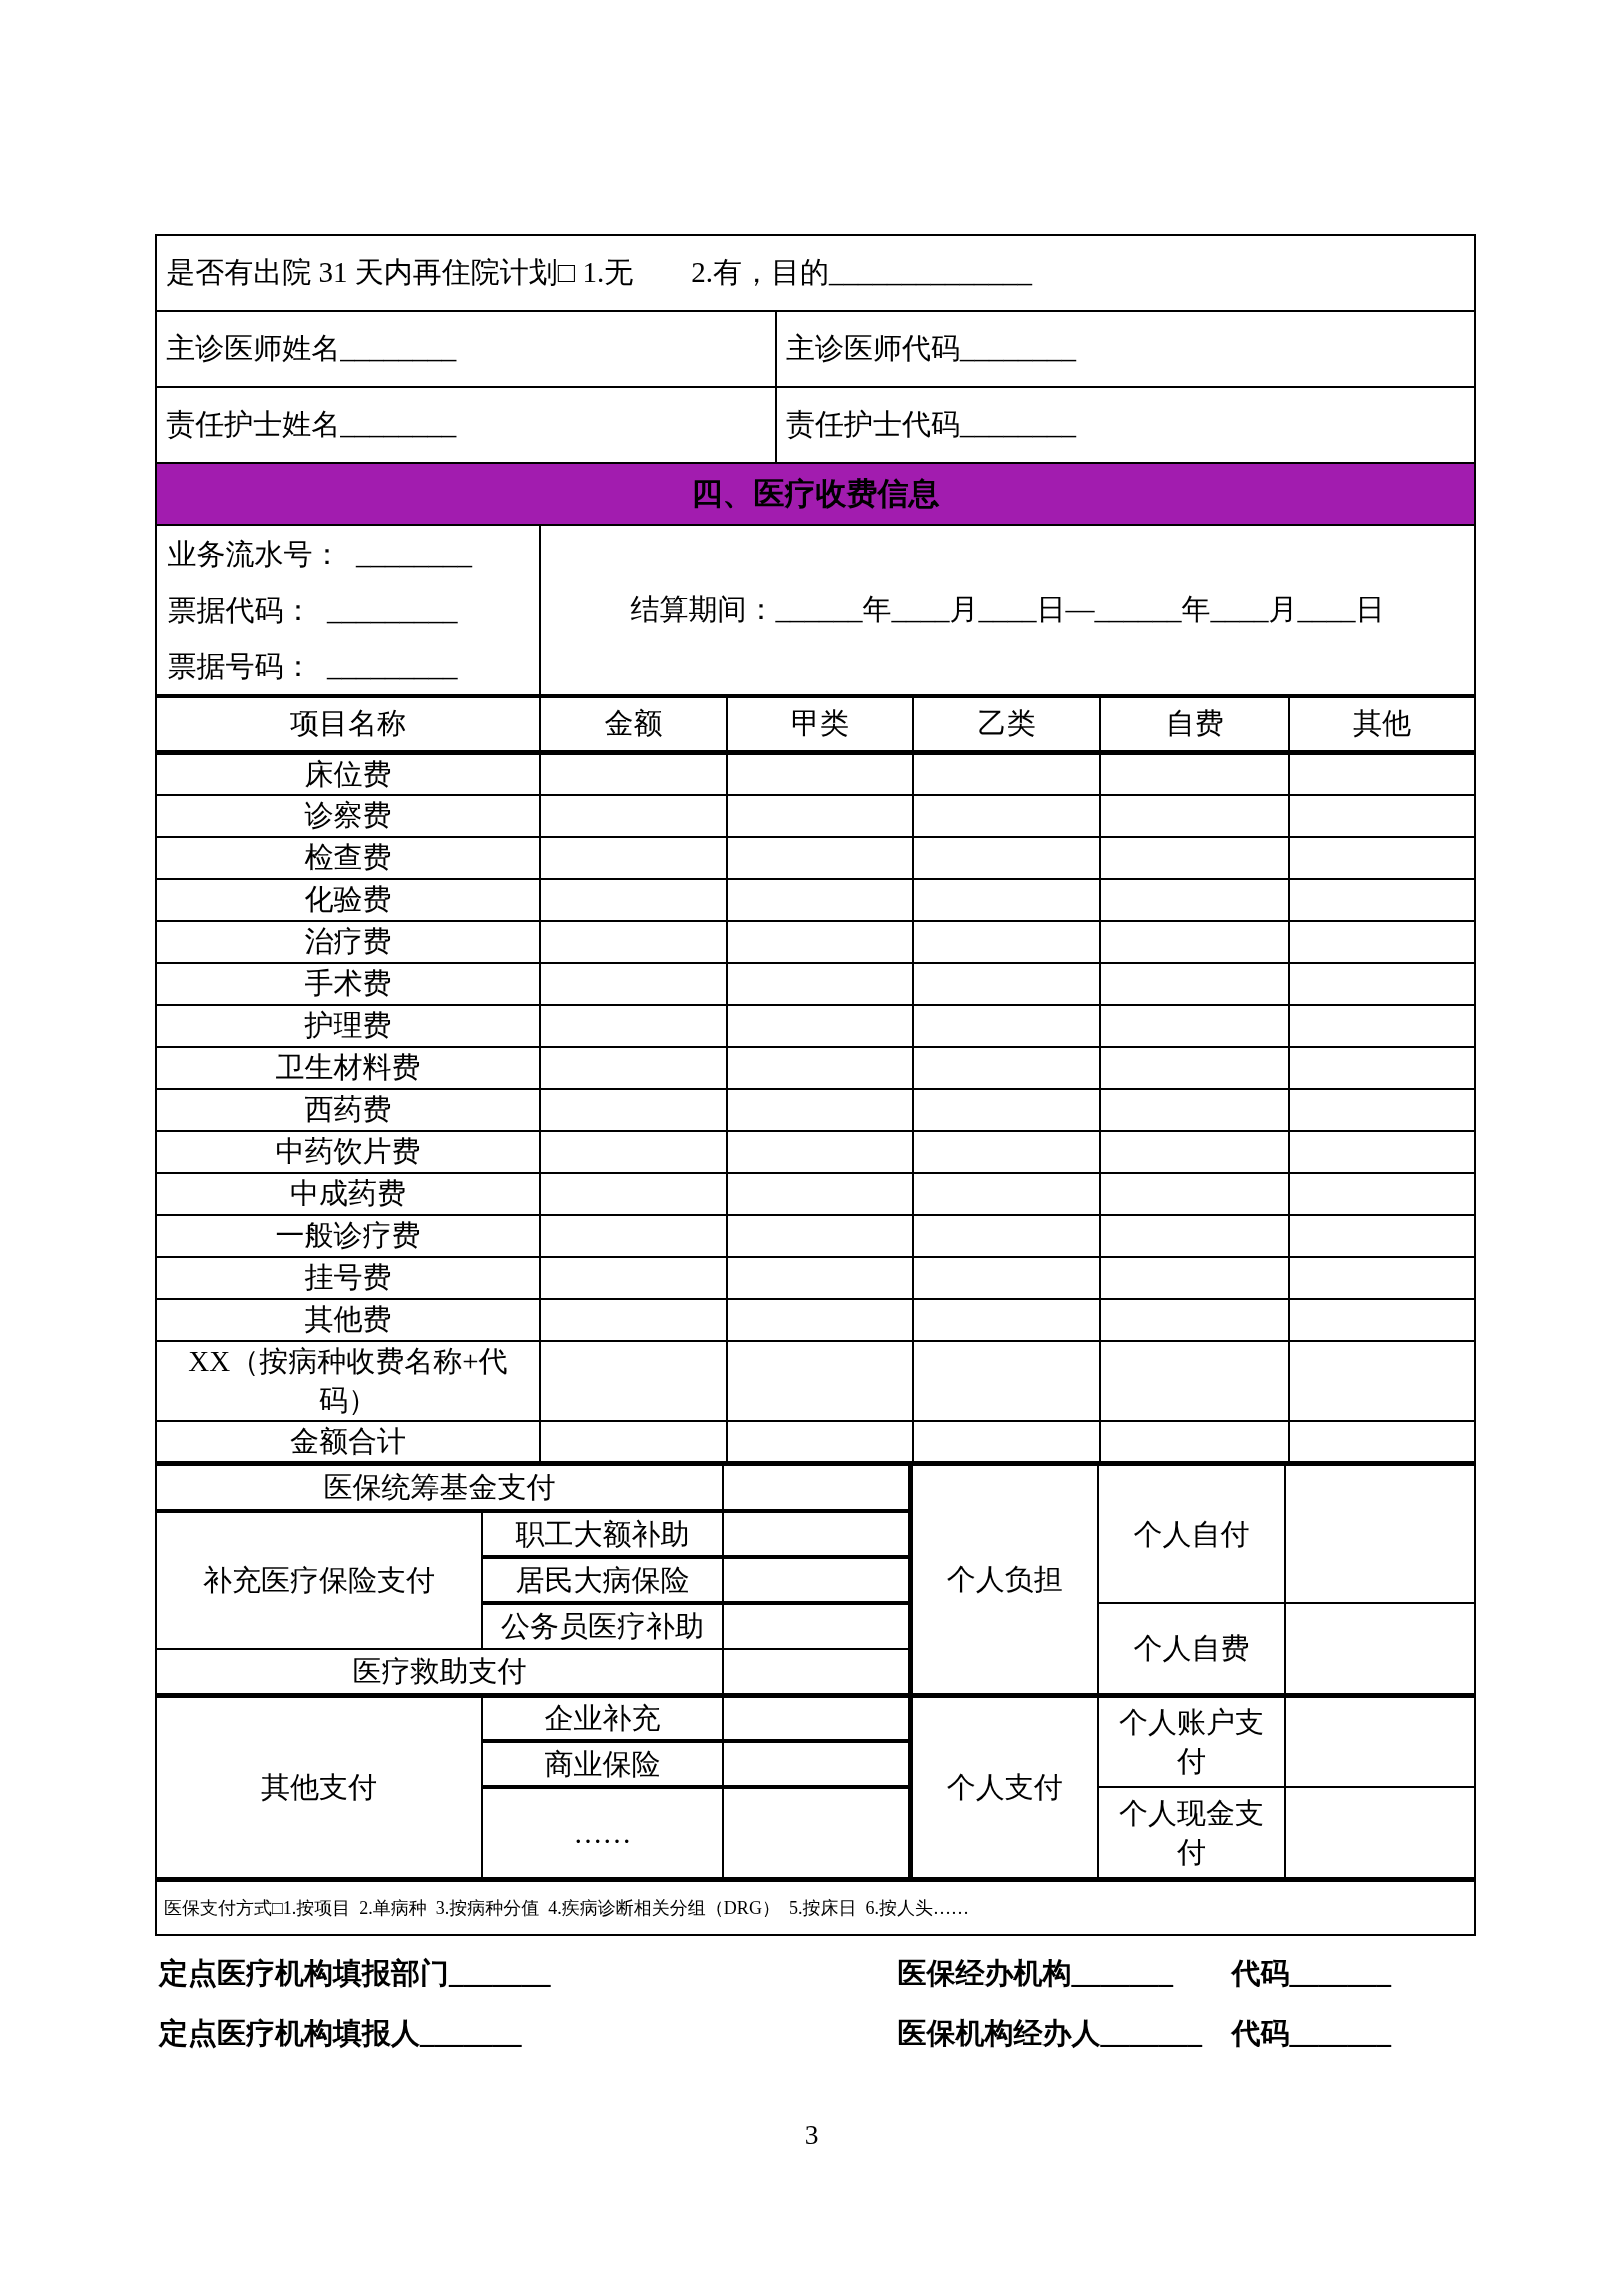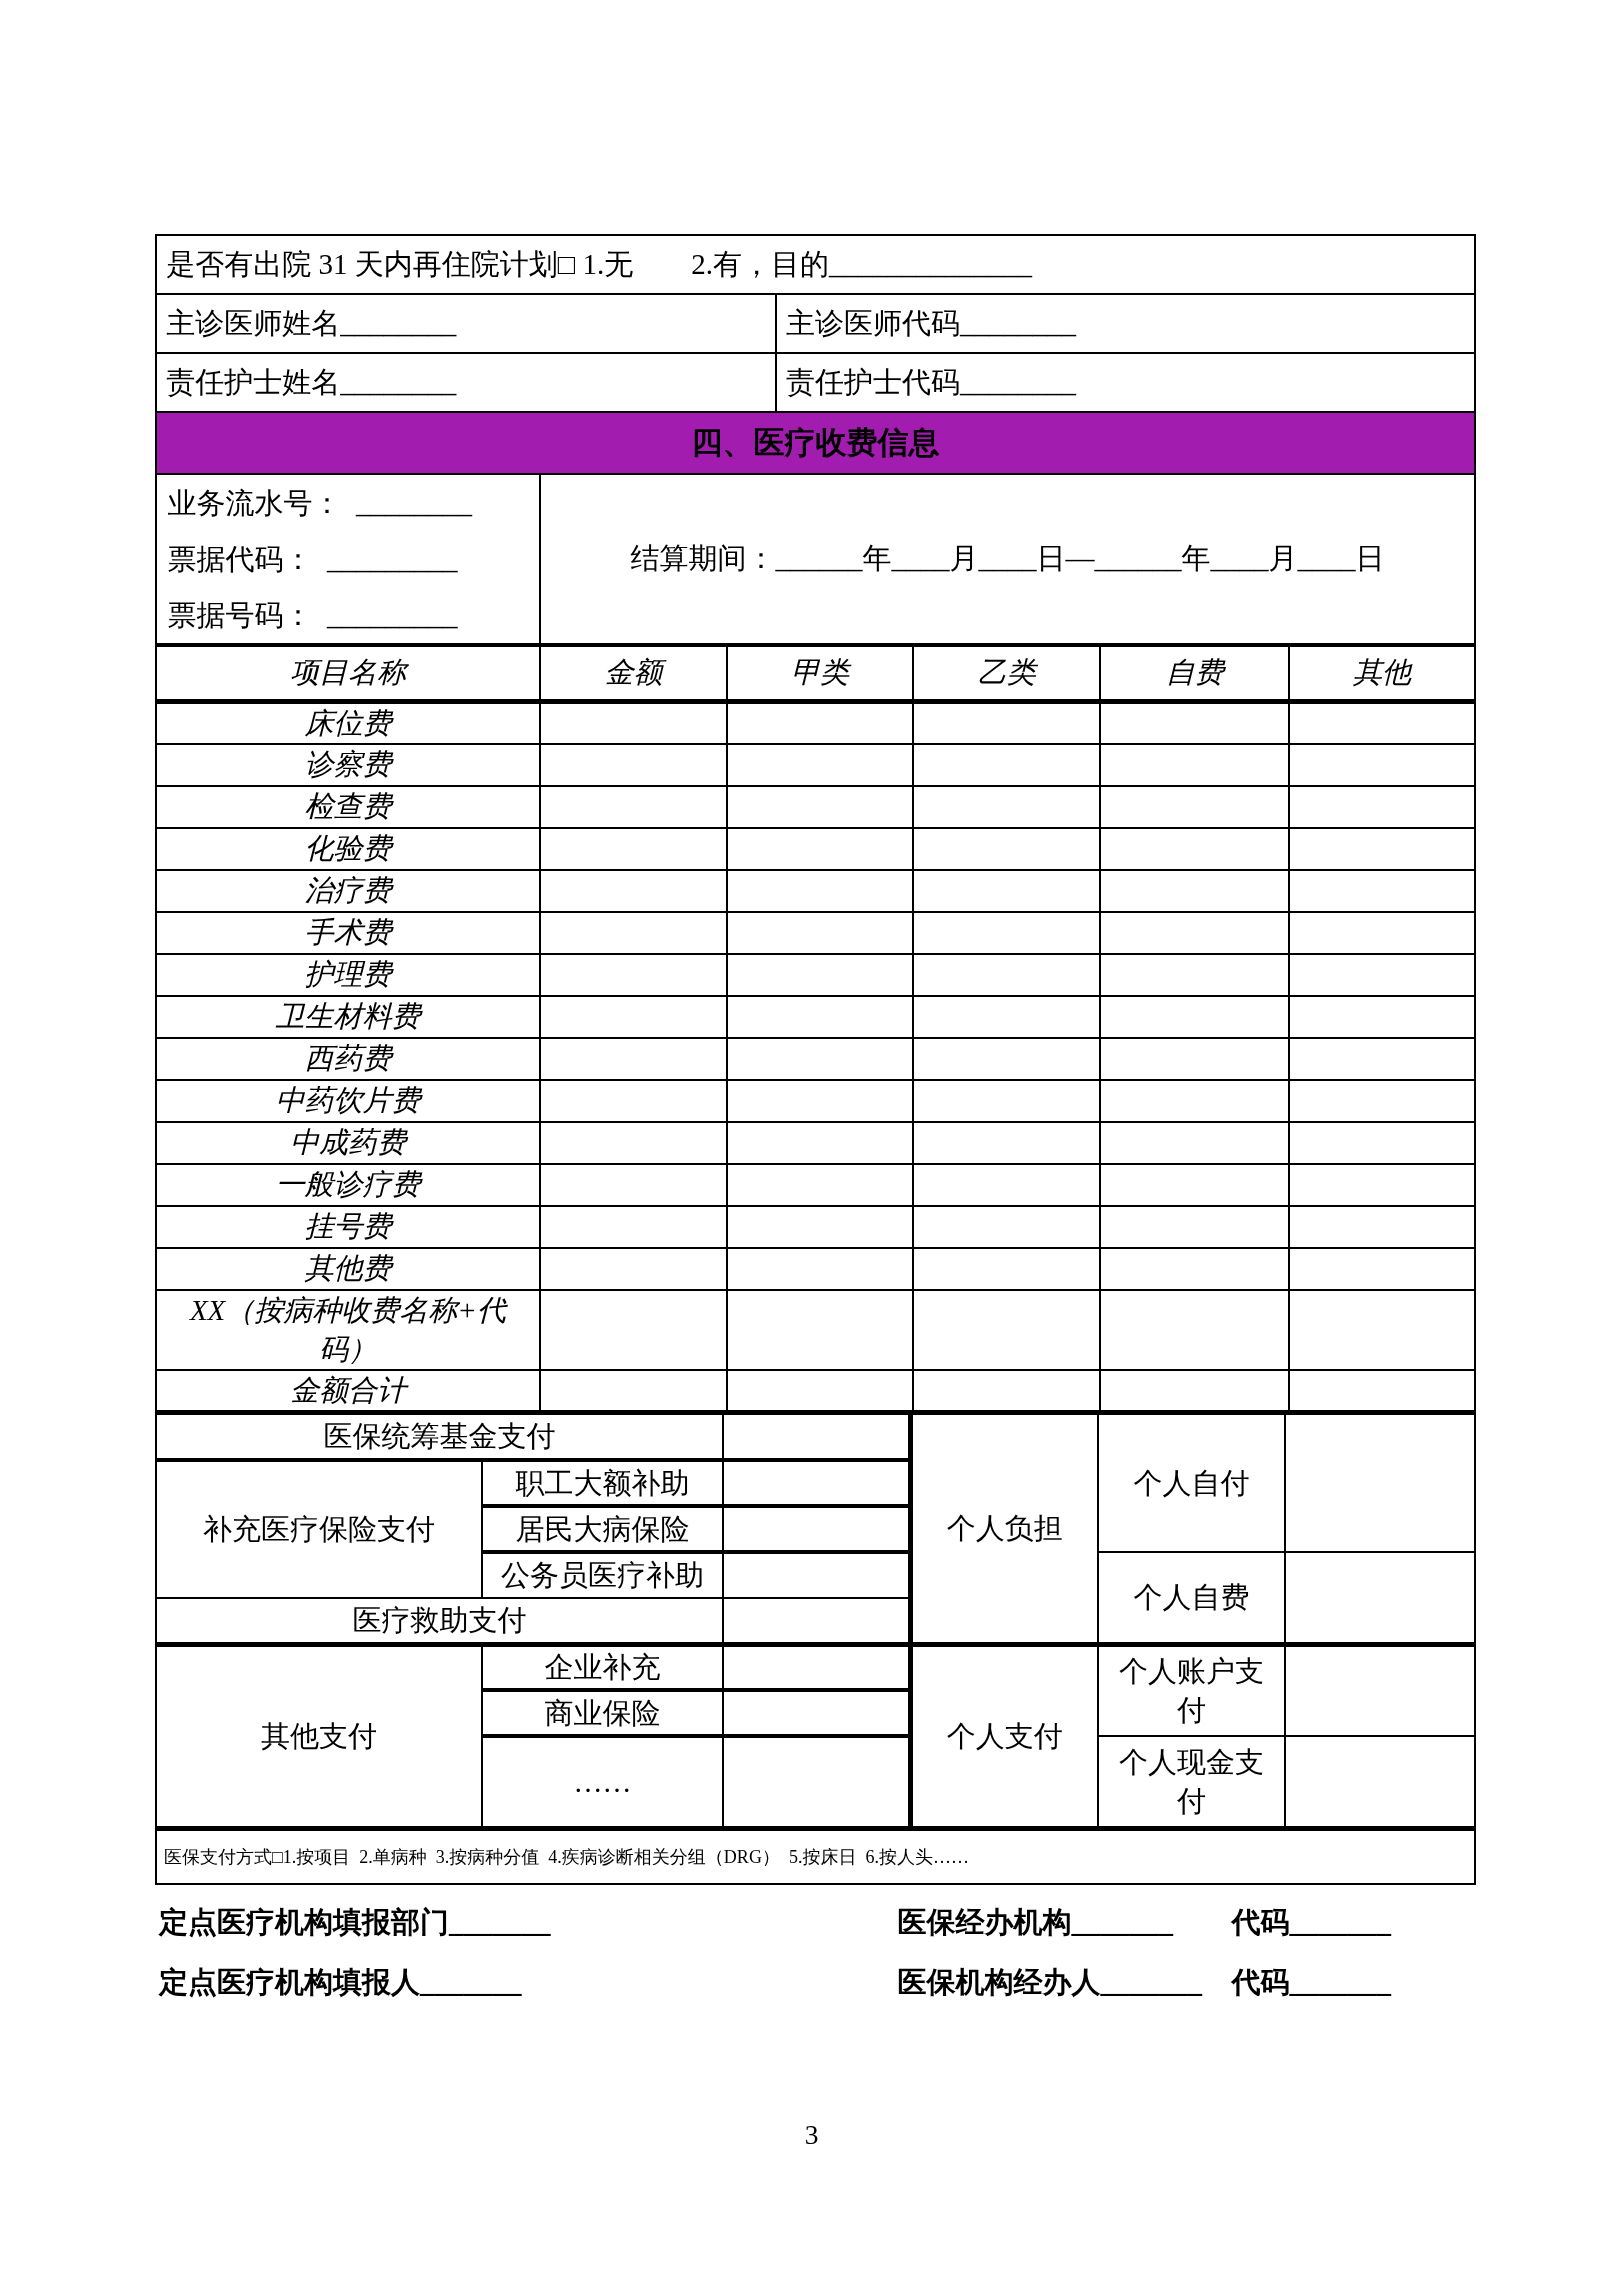--- a/index.html
+++ b/index.html
@@ -18,39 +18,39 @@
   td {
     border:2px solid #000;
     font-size:29px;
     line-height:1.35;
     vertical-align:middle;
     word-break:break-all;
   }
 
   
   .tbl-top { border:2.6px solid #000; }
-  .tbl-top td { height:59px; padding:0 9.2px; text-align:left; }
+  .tbl-top td { height:76px; padding:0 9.2px; text-align:left; }
 
   
   .band {
     border-left:2.6px solid #000; border-right:2.6px solid #000;
     height:60px;
     display:flex; align-items:center; justify-content:center;
     font-size:31px; font-weight:bold;
   }
 
   
   .tbl-info { border:2.6px solid #000; }
   .tbl-info td { height:169px; }
   .info-lines { padding-left:10.5px; }
   .info-lines div { line-height:56px; white-space:pre; }
   .settle-cell { text-align:center; }
 
   
-  .tbl-fee { border:2.6px solid #000; border-bottom:3.9px solid #000;font-style:italic; }
+  .tbl-fee { border:2.6px solid #000; border-bottom:3.9px solid #000; }
   .tbl-fee td { text-align:center; }
   .tbl-fee td.lbl { padding:0 31px; }
   .tbl-fee tr.hdr td { height:55px; border-bottom:5.2px solid #000; }
   .tbl-fee tr.r td { height:42px; }
   .tbl-fee tr.r2 td { height:72px; }
 
   
   .tbl-pay { border:2.6px solid #000; border-bottom:5.2px solid #000; }
   .tbl-pay td { text-align:center; height:46px; }
   .tbl-pay tr.tall td { height:92px; }

